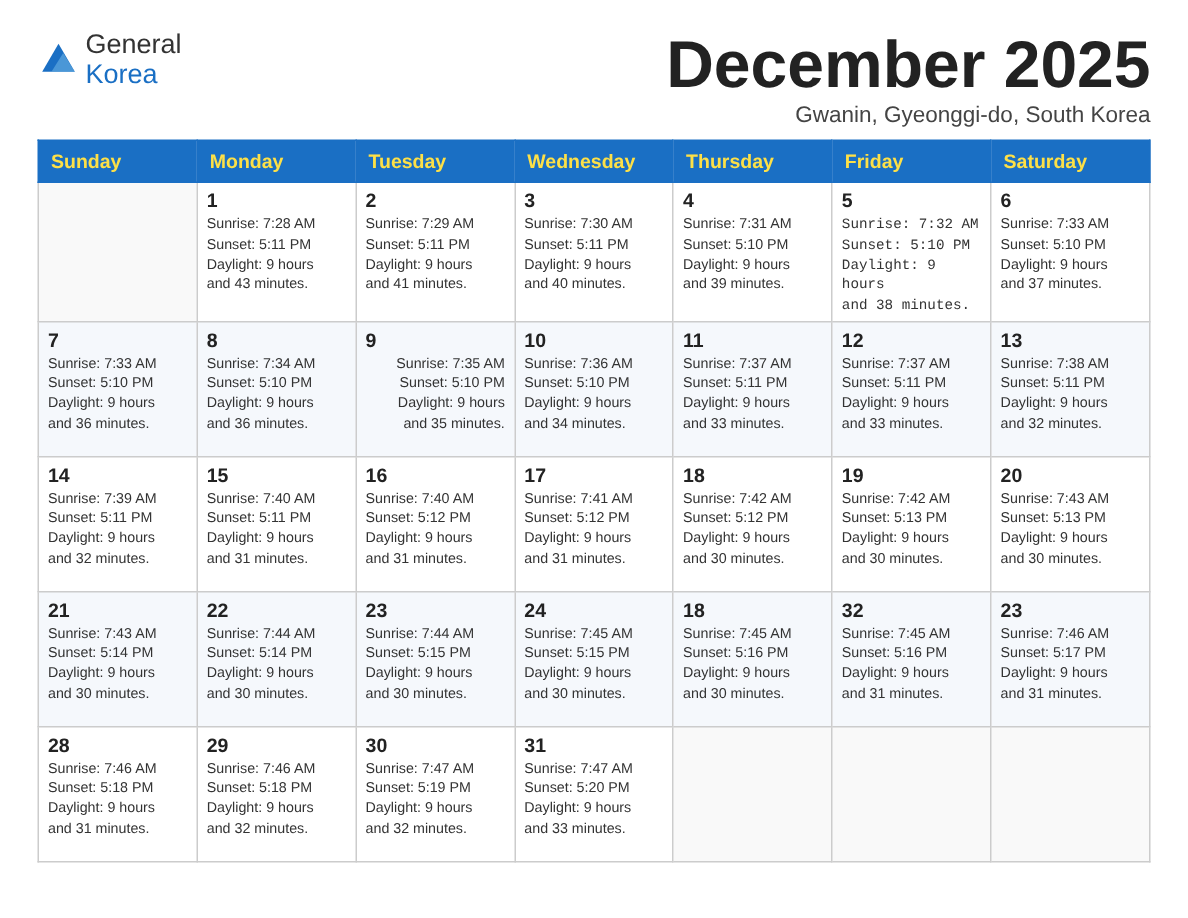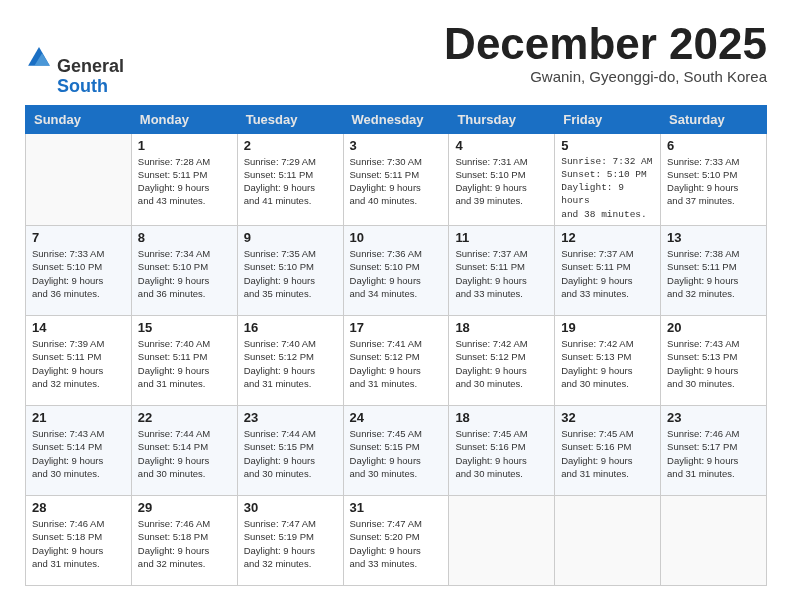--- a/index.html
+++ b/index.html
@@ -16,24 +16,23 @@
       align-items: flex-start;
       margin-bottom: 4px;
     }
     .logo {
       display: flex;
       align-items: center;
       gap: 4px;
     }
     .logo-text {
       font-size: 18px;
-      font-weight: bold;
+      font-weight: normal;
       color: #333;
       line-height: 1.1;
-      margin-top: 37px;
     }
     .logo-text span {
       color: #1a6fc4;
     }
     .logo-icon {
       width: 28px;
       height: 28px;
     }
     .title-block {
       text-align: right;
@@ -49,21 +48,21 @@
       color: #444;
       text-align: right;
     }
     .calendar-table {
       width: 100%;
       border-collapse: collapse;
       margin-top: 8px;
     }
     .calendar-table th {
       background: #1a6fc4;
-      color: #e5e5e5;
+      color: #fde047;
       text-align: left;
       padding: 6px 8px;
       font-size: 13px;
       font-weight: bold;
       border: 1px solid #1a6fc4;
     }
     .calendar-table td {
       border: 1px solid #ccc;
       vertical-align: top;
       padding: 4px 6px;
@@ -98,21 +97,21 @@
 
 <div>
   <div class="header-top">
     <div class="logo">
       <svg class="logo-icon" viewBox="0 0 36 36">
         <polygon points="18,4 32,28 4,28" fill="#1a6fc4"></polygon>
         <polygon points="22,12 32,28 12,28" fill="#60a8e0" opacity="0.7"></polygon>
       </svg>
       <div class="logo-text">
         <span style="color:#333">General</span><br>
-        <span style="color:#1a6fc4">South</span>
+        <span style="color:#1a6fc4">Korea</span>
       </div>
     </div>
     <div class="title-block">
       <div class="month-title">December 2025</div>
       <div class="location-subtitle">Gwanin, Gyeonggi-do, South Korea</div>
     </div>
   </div>
 
   <table class="calendar-table">
     <thead>
@@ -182,21 +181,21 @@
           </td>
           <td>
             <span class="day-number">8</span>
             <div class="day-info" style="white-space: pre-line;">Sunrise: 7:34 AM
 Sunset: 5:10 PM
 Daylight: 9 hours
 and 36 minutes.</div>
           </td>
           <td>
             <span class="day-number">9</span>
-            <div class="day-info" style="white-space: pre-line;">Sunrise: 7:35 AM
+            <div class="day-info" style="white-space: pre-line; text-align: right;">Sunrise: 7:35 AM
 Sunset: 5:10 PM
 Daylight: 9 hours
 and 35 minutes.</div>
           </td>
           <td>
             <span class="day-number">10</span>
             <div class="day-info" style="white-space: pre-line;">Sunrise: 7:36 AM
 Sunset: 5:10 PM
 Daylight: 9 hours
 and 34 minutes.</div>

